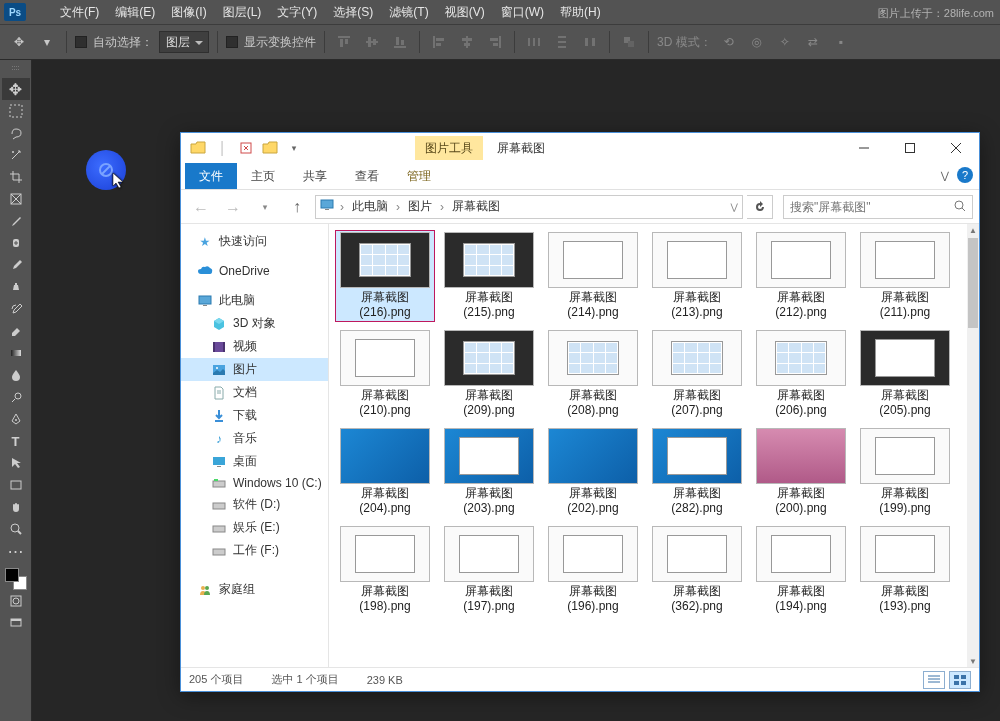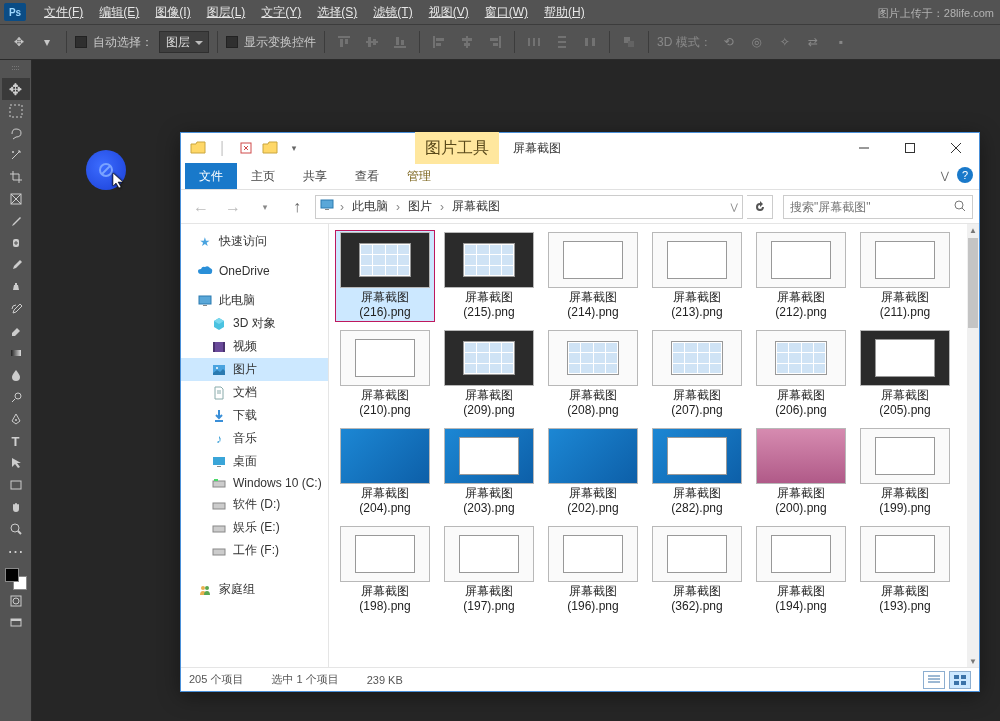--- a/index.html
+++ b/index.html
@@ -1,19 +1,19 @@
 <!DOCTYPE html>
 <html><head>
 <meta charset="utf-8">
 <style>
 * { margin: 0; padding: 0; box-sizing: border-box; font-family: "Microsoft YaHei", "Segoe UI", sans-serif; }
 body { width: 1000px; height: 721px; background: #535353; overflow: hidden; position: relative; }
 
 
-.ps-menubar { height: 24px; background: #535353; display: flex; align-items: center; padding-left: 4px; gap: 0; color: #e6e6e6; font-size: 12px; }
+.ps-menubar { height: 24px; background: #535353; display: flex; align-items: center; padding-left: 4px; gap: 16px; color: #e6e6e6; font-size: 12px; }
 .ps-logo { width: 22px; height: 18px; background: #0a4c85; color: #9fd9ff; display: flex; align-items: center; justify-content: center; font-weight: bold; font-size: 10px; border-radius: 2px; margin-right: 10px; }
 .ps-menu-item { padding: 0 8px; line-height: 24px; cursor: default; }
 
 .ps-options { height: 36px; background: #535353; border-top: 1px solid #3c3c3c; border-bottom: 1px solid #2a2a2a; display: flex; align-items: center; padding: 0 8px; color: #c8c8c8; font-size: 12px; gap: 6px; }
 .opt-icon { width: 22px; height: 22px; display: flex; align-items: center; justify-content: center; color: #c8c8c8; }
 .opt-sep { width: 1px; height: 22px; background: #3c3c3c; margin: 0 2px; }
 .opt-check { width: 12px; height: 12px; background: #2f2f2f; border: 1px solid #222; display: inline-block; }
 .opt-select { background: #3f3f3f; border: 1px solid #2f2f2f; color: #ddd; height: 22px; padding: 0 18px 0 6px; position: relative; display: flex; align-items: center; font-size: 12px; }
 .opt-select::after { content: ""; position: absolute; right: 5px; top: 9px; border: 4px solid transparent; border-top-color: #bbb; }
 .dim-icon { opacity: .45; }
@@ -32,21 +32,21 @@
 
 .blue-dot { position: absolute; left: 86px; top: 150px; width: 40px; height: 40px; background: radial-gradient(circle at 40% 40%, #3c6cff, #1a3fd6); border-radius: 50%; display: flex; align-items: center; justify-content: center; }
 .blue-dot svg { width: 16px; height: 16px; }
 .cursor-arrow { position: absolute; left: 112px; top: 172px; color: #fff; filter: drop-shadow(0 0 1px #000); }
 
 
 .explorer { position: absolute; left: 180px; top: 132px; width: 800px; height: 560px; background: #fff; border: 1px solid #4a90d9; box-shadow: 0 4px 20px rgba(0,0,0,.4); display: flex; flex-direction: column; }
 .exp-title { height: 30px; display: flex; align-items: center; padding-left: 6px; background: #fff; }
 .exp-title .quick { display: flex; gap: 2px; align-items: center; }
 .exp-title .qbtn { width: 22px; height: 22px; display: flex; align-items: center; justify-content: center; color: #555; }
-.exp-title .tab-pic { height: 24px; background: #ffe79e; padding: 16px 10px; display: flex; align-items: center; font-size: 16px; color: #5a4a1a; margin-left: 110px; }
+.exp-title .tab-pic { height: 24px; background: #ffe79e; padding: 8px 10px; display: flex; align-items: center; font-size: 12px; color: #5a4a1a; margin-left: 110px; }
 .exp-title .wintitle { margin-left: 14px; font-size: 12px; color: #333; }
 .exp-title .winbtns { margin-left: auto; display: flex; }
 .exp-title .winbtn { width: 46px; height: 30px; display: flex; align-items: center; justify-content: center; color: #333; }
 
 .exp-ribbon { height: 27px; border-bottom: 1px solid #e1e1e1; display: flex; align-items: stretch; padding-left: 4px; position: relative; }
 .ribbon-tab { padding: 0 14px; font-size: 12px; color: #444; display: flex; align-items: center; }
 .ribbon-tab.file { background: #1979ca; color: #fff; }
 .ribbon-tab.manage { color: #7a631a; }
 .ribbon-right { position: absolute; right: 6px; top: 4px; display: flex; gap: 8px; align-items: center; color: #666; }
 .ribbon-right .help { width: 16px; height: 16px; border-radius: 50%; background: #1979ca; color: #fff; display: flex; align-items: center; justify-content: center; font-size: 11px; }
@@ -98,21 +98,21 @@
 
 .watermark { position: absolute; right: 6px; top: 6px; font-size: 11px; color: #b3b3b3; z-index: 5; }
 </style>
 </head>
 <body>
 
 <div class="watermark">图片上传于：28life.com</div>
 
 <div class="ps-menubar">
   <div class="ps-logo">Ps</div>
-  <div id="menuitems" style="display: flex; text-decoration: underline;">
+  <div id="menuitems" style="display: flex;">
       <span class="ps-menu-item">文件(F)</span>
       <span class="ps-menu-item">编辑(E)</span>
       <span class="ps-menu-item">图像(I)</span>
       <span class="ps-menu-item">图层(L)</span>
       <span class="ps-menu-item">文字(Y)</span>
       <span class="ps-menu-item">选择(S)</span>
       <span class="ps-menu-item">滤镜(T)</span>
       <span class="ps-menu-item">视图(V)</span>
       <span class="ps-menu-item">窗口(W)</span>
       <span class="ps-menu-item">帮助(H)</span>

